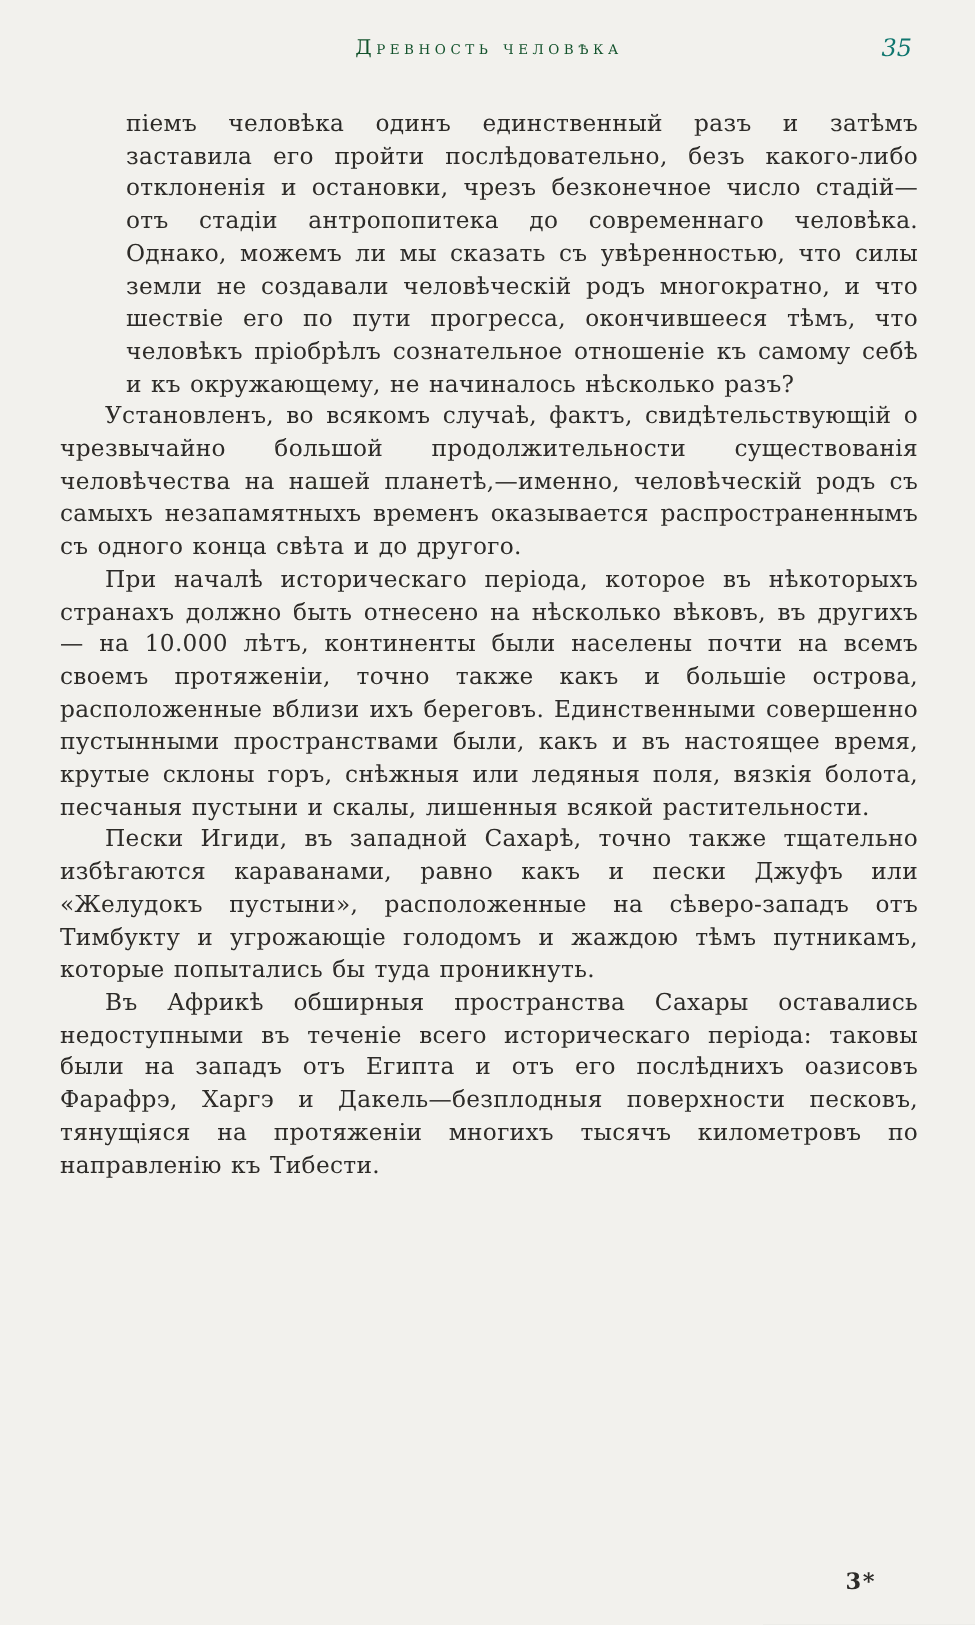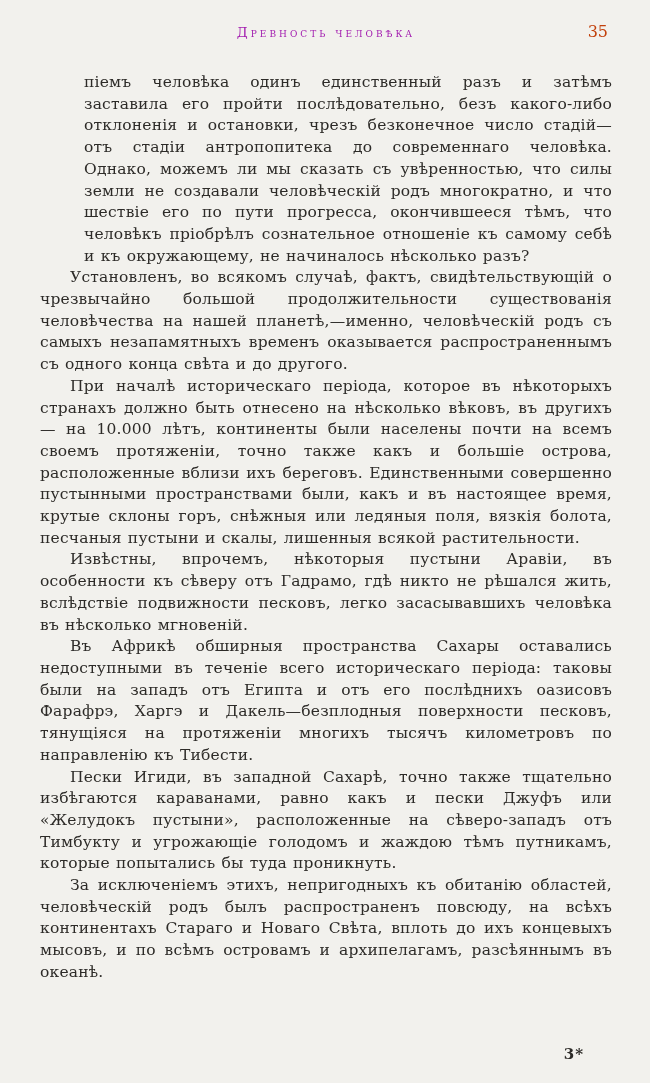--- a/index.html
+++ b/index.html
@@ -25,28 +25,29 @@
     margin-bottom: 24px;
   }
   .running-title {
     position: absolute;
     left: 0;
     right: 0;
     text-align: center;
     font-size: 13.5px;
     letter-spacing: 3px;
     font-variant: small-caps;
-    color: #a21caf;
+    color: #14532d;
   }
   .page-number {
     position: absolute;
     right: 4px;
     top: -2px;
     font-size: 16px;
-    color: #c2410c;
+    color: #0f766e;
+    font-style: italic;
   }
   .body-text p {
     margin: 0;
     font-size: 15.5px;
     line-height: 21.7px;
     text-align: justify;
     text-indent: 30px;
     letter-spacing: 0.2px;
     word-spacing: 1px;
   }
@@ -70,21 +71,19 @@
 
   <div class="header">
     <div class="running-title">Древность человѣка</div>
     <div class="page-number">35</div>
   </div>
 
   <div class="body-text">
     <p class="no-indent">піемъ человѣка одинъ единственный разъ и затѣмъ заставила его пройти послѣдовательно, безъ какого-либо отклоненія и остановки, чрезъ безконечное число стадій—отъ стадіи антропопитека до современнаго человѣка. Однако, можемъ ли мы сказать съ увѣренностью, что силы земли не создавали человѣческій родъ многократно, и что шествіе его по пути прогресса, окончившееся тѣмъ, что человѣкъ пріобрѣлъ сознательное отношеніе къ самому себѣ и къ окружающему, не начиналось нѣсколько разъ?</p>
     <p>Установленъ, во всякомъ случаѣ, фактъ, свидѣтельствующій о чрезвычайно большой продолжительности существованія человѣчества на нашей планетѣ,—именно, человѣческій родъ съ самыхъ незапамятныхъ временъ оказывается распространеннымъ съ одного конца свѣта и до другого.</p>
     <p>При началѣ историческаго періода, которое въ нѣкоторыхъ странахъ должно быть отнесено на нѣсколько вѣковъ, въ другихъ — на 10.000 лѣтъ, континенты были населены почти на всемъ своемъ протяженіи, точно также какъ и большіе острова, расположенные вблизи ихъ береговъ. Единственными совершенно пустынными пространствами были, какъ и въ настоящее время, крутые склоны горъ, снѣжныя или ледяныя поля, вязкія болота, песчаныя пустыни и скалы, лишенныя всякой растительности.</p>
-    <p>Извѣстны, впрочемъ, нѣкоторыя пустыни Аравіи, въ особенности къ сѣверу отъ Гадрамо, гдѣ никто не рѣшался жить, вслѣдствіе подвижности песковъ, легко засасывавшихъ человѣка въ нѣсколько мгновеній.</p>
+    <p>Пески Игиди, въ западной Сахарѣ, точно также тщательно избѣгаются караванами, равно какъ и пески Джуфъ или «Желудокъ пустыни», расположенные на сѣверо-западъ отъ Тимбукту и угрожающіе голодомъ и жаждою тѣмъ путникамъ, которые попытались бы туда проникнуть.</p>
     <p>Въ Африкѣ обширныя пространства Сахары оставались недоступными въ теченіе всего историческаго періода: таковы были на западъ отъ Египта и отъ его послѣднихъ оазисовъ Фарафрэ, Харгэ и Дакель—безплодныя поверхности песковъ, тянущіяся на протяженіи многихъ тысячъ километровъ по направленію къ Тибести.</p>
-    <p>Пески Игиди, въ западной Сахарѣ, точно также тщательно избѣгаются караванами, равно какъ и пески Джуфъ или «Желудокъ пустыни», расположенные на сѣверо-западъ отъ Тимбукту и угрожающіе голодомъ и жаждою тѣмъ путникамъ, которые попытались бы туда проникнуть.</p>
-    <p>За исключеніемъ этихъ, непригодныхъ къ обитанію областей, человѣческій родъ былъ распространенъ повсюду, на всѣхъ континентахъ Стараго и Новаго Свѣта, вплоть до ихъ концевыхъ мысовъ, и по всѣмъ островамъ и архипелагамъ, разсѣяннымъ въ океанѣ.</p>
   </div>
 
   <div class="signature-mark">3*</div>
 
 </div>
 
 </body></html>

